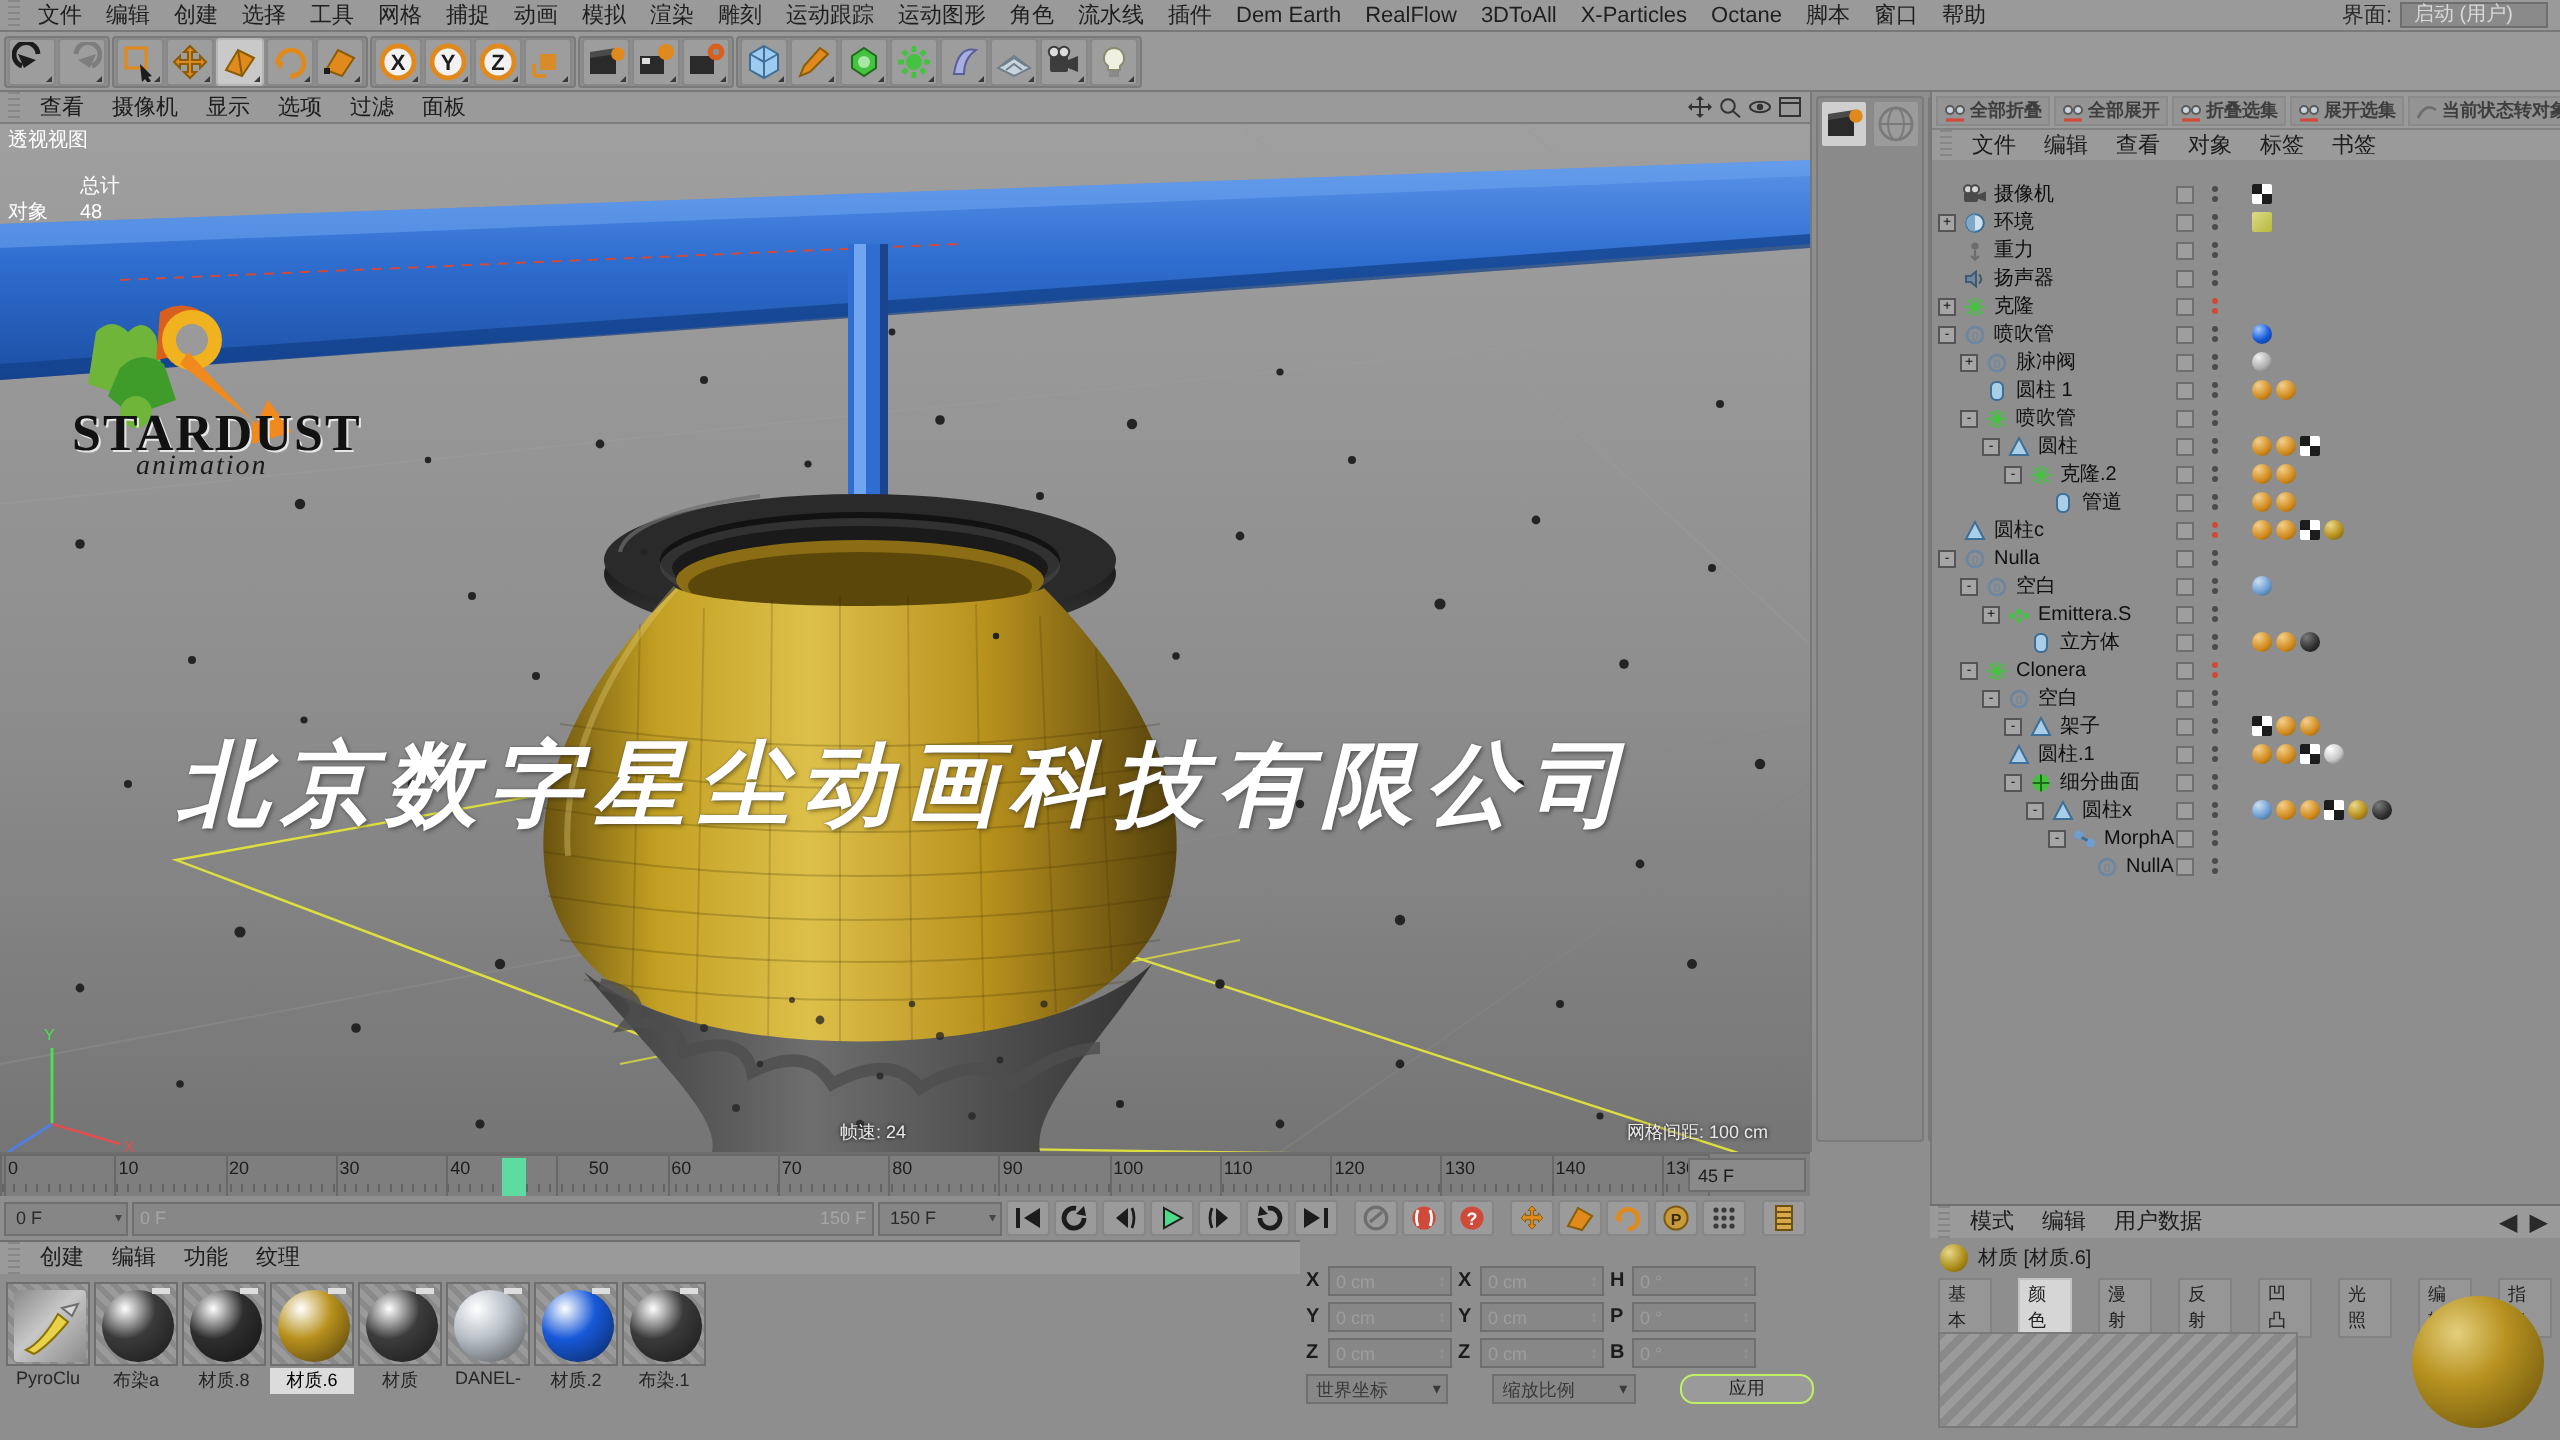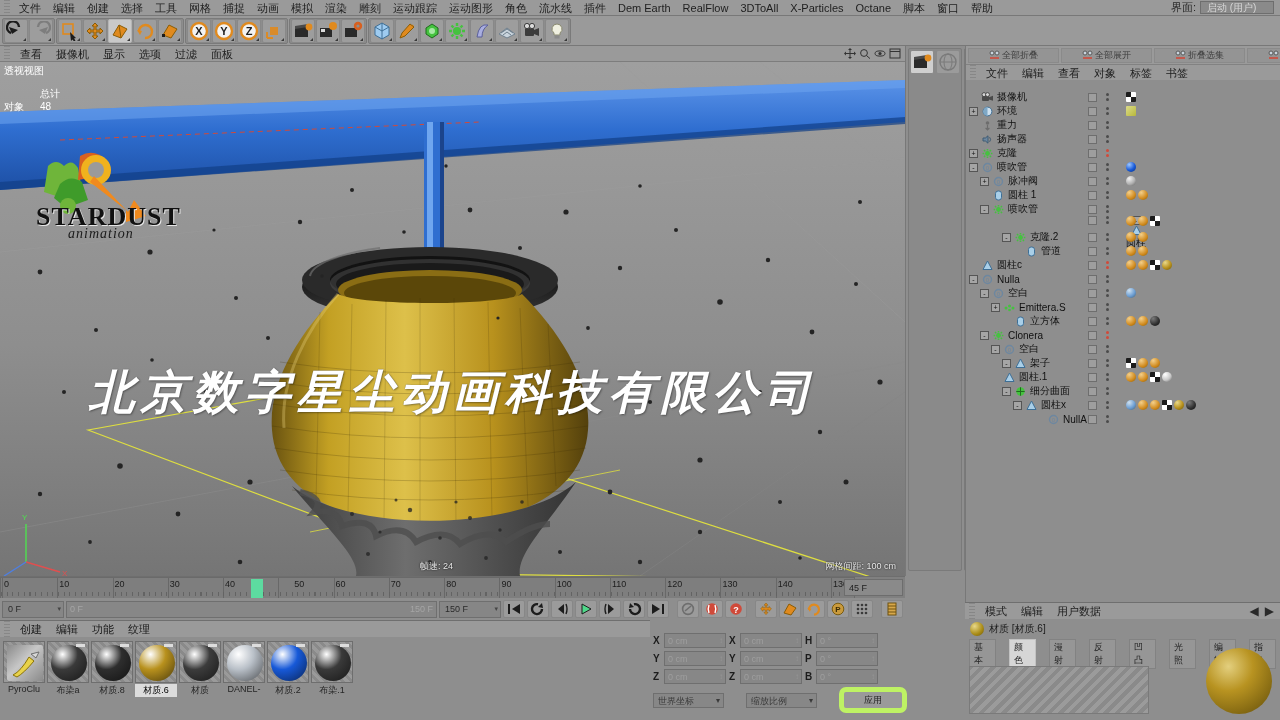--- a/index.html
+++ b/index.html
@@ -131,29 +131,29 @@
   #coords { position:absolute; left:650px; top:630px; width:260px; height:90px; background:#8e8e8e; padding:3px; }
   .crow { display:flex; gap:3px; margin-bottom:3px; align-items:center; }
   .cfield { display:flex; align-items:center; gap:2px; }
   .cfield label { font-size:10px; font-weight:bold; color:#1c1c1c; width:9px; }
   .cfield .inp { width:62px; height:15px; background:#878787; border:1px solid #6f6f6f;
                  font-size:9px; color:#9e9e9e; line-height:14px; padding-left:3px; position:relative; }
   .cfield .inp::after { content:"\2195"; position:absolute; right:2px; top:0; font-size:8px; opacity:.6; }
   .csel { height:15px; background:#878787; border:1px solid #6f6f6f; font-size:9px; color:#3a3a3a;
           line-height:14px; padding-left:4px; position:relative; }
   .csel::after { content:"\25BE"; position:absolute; right:3px; top:0; font-size:8px; }
-  .capply { height:26px; background:#9a9a9a; border:5px solid #bef264; border-radius:7px; font-size:9px;
+  .capply { height:15px; background:#9a9a9a; border:1px solid #bef264; border-radius:7px; font-size:9px;
             color:#1f1f1f; display:flex; align-items:center; justify-content:center; }
 
   
   #objmgr { position:absolute; left:965px; top:46px; width:315px; height:556px; background:#8e8e8e;
             border-left:1px solid #787878; }
   .om-tools { height:18px; background:#9a9a9a; display:flex; align-items:center; gap:2px; padding:0 2px; }
-  .om-tb { display:flex; align-items:flex-start; gap:2px; padding:0 20px; height:15px; border:1px solid #8a8a8a;
-           background:#949494; font-size:9px; color:#3e3e3e; white-space:nowrap; }
+  .om-tb { display:flex; align-items:flex-end; gap:2px; padding:0 3px; height:15px; border:1px solid #8a8a8a;
+           background:#949494; font-size:9px; color:#3e3e3e; white-space:nowrap;font-weight:bold; }
   .om-menu { height:16px; background:#9a9a9a; display:flex; align-items:center; padding-left:4px;
              border-top:1px solid #828282; }
   .om-menu .mi { padding:0 7px; font-size:11px; line-height:16px; }
   .tree { position:absolute; left:0; top:44px; width:315px; height:512px; background:#8e8e8e; overflow:hidden; }
   .trow { display:flex; align-items:center; height:14px; padding-left:2px; position:relative; }
   .tog { width:9px; height:9px; border:1px solid #555; background:#a5a5a5; font-size:7px; line-height:7px;
          text-align:center; color:#111; flex:none; }
   .tog.none { border:none; background:transparent; }
   .tico { width:13px; height:11px; margin:0 3px; flex:none; display:flex; align-items:center; justify-content:center; }
   .tname { font-size:10px; color:#101010; white-space:nowrap; }
@@ -631,21 +631,21 @@
           <path d="M66 26 L100 62 L106 50 L118 66 L98 72 L98 60 L62 32 Z" fill="#f08a1e"></path>
           <circle cx="40" cy="56" r="8" fill="#6fb53a"></circle>
         </svg>
         <div class="word">STARDUST</div>
         <div class="sub">animation</div>
       </div>
 
       <div class="watermark">北京数字星尘动画科技有限公司</div>
 
       <div class="stat" style="left:420px;">帧速: 24</div>
-      <div class="stat" style="right:9px;">网格间距: 100 cm</div>
+      <div class="stat" style="right:21px;">网格间距: 100 cm</div>
     </div>
   </div>
 
   <div id="vptools" class="vcol">
       <div class="vgrp" style="display: grid; grid-template-columns: repeat(2, 24px);">
         <div class="vbtn on">
           <svg width="20" height="20" viewBox="0 0 20 20">
             <rect x="2" y="5" width="13" height="11" fill="#2a2a2a"></rect>
             <path d="M2 5 l13 -2 l0 3 l-13 2 z" fill="#4a4a4a"></path>
             <circle cx="16" cy="6" r="3.4" fill="#e08a1e"></circle>
@@ -1393,21 +1393,21 @@
           <span class="tname">喷吹管</span>
           <span class="cbx"></span>
           <span class="tdots">
             <span style="display:flex;flex-direction:column;gap:2px">
               <span class="dot"></span>
               <span class="dot"></span>
             </span>
           </span>
           <span class="tags"></span>
         </div>
-        <div class="trow" style="padding-left: 25px; flex-direction: column;">
+        <div class="trow" style="padding-left: 25px;">
           <span class="tog">-</span>
           <span class="tico">
             <svg width="13" height="11" viewBox="0 0 13 11">
               <path d="M6.5 1 L11 9.5 H2 Z" fill="#a9cfe8" stroke="#3e6f96"></path>
             </svg>
           </span>
           <span class="tname">圆柱</span>
           <span class="cbx"></span>
           <span class="tdots">
             <span style="display:flex;flex-direction:column;gap:2px">
@@ -1682,20 +1682,39 @@
             </span>
           </span>
           <span class="tags">
             <span class="tg" style="background:radial-gradient(circle at 32% 26%,#cfe0ee,#6d9fd4 55%,#3e5a72);"></span>
             <span class="tg" style="background:radial-gradient(circle at 32% 26%,#f3cf8a,#d08a1e 60%,#8a5c06);"></span>
             <span class="tg" style="background:radial-gradient(circle at 32% 26%,#f3cf8a,#d08a1e 60%,#8a5c06);"></span>
             <span class="tg sq"></span>
             <span class="tg" style="background:radial-gradient(circle at 32% 26%,#e8d88a,#b8911d 55%,#6b560a);"></span>
             <span class="tg" style="background:radial-gradient(circle at 32% 26%,#7a7a7a,#2e2e2e 60%,#111);"></span>
           </span>
+        </div>
+        <div class="trow" style="padding-left: 58px;">
+          <span class="tog">-</span>
+          <span class="tico">
+            <svg width="13" height="11" viewBox="0 0 13 11">
+              <circle cx="3.4" cy="3.4" r="2.2" fill="#6d9fd4"></circle>
+              <circle cx="9.2" cy="7.4" r="2.2" fill="#6d9fd4"></circle>
+              <path d="M4.8 4.8 L7.8 6.2" stroke="#3e6f96" stroke-width="1.4"></path>
+            </svg>
+          </span>
+          <span class="tname">MorphA</span>
+          <span class="cbx"></span>
+          <span class="tdots">
+            <span style="display:flex;flex-direction:column;gap:2px">
+              <span class="dot"></span>
+              <span class="dot"></span>
+            </span>
+          </span>
+          <span class="tags"></span>
         </div>
         <div class="trow" style="padding-left: 69px;">
           <span class="tog none"></span>
           <span class="tico">
             <svg width="13" height="11" viewBox="0 0 13 11">
               <circle cx="6.5" cy="5.5" r="4" fill="none" stroke="#6d87a0" stroke-width="1.4"></circle>
               <text x="6.5" y="8" font-size="6" text-anchor="middle" fill="#6d87a0" font-family="Liberation Sans">0</text>
             </svg>
           </span>
           <span class="tname">NullA</span>

